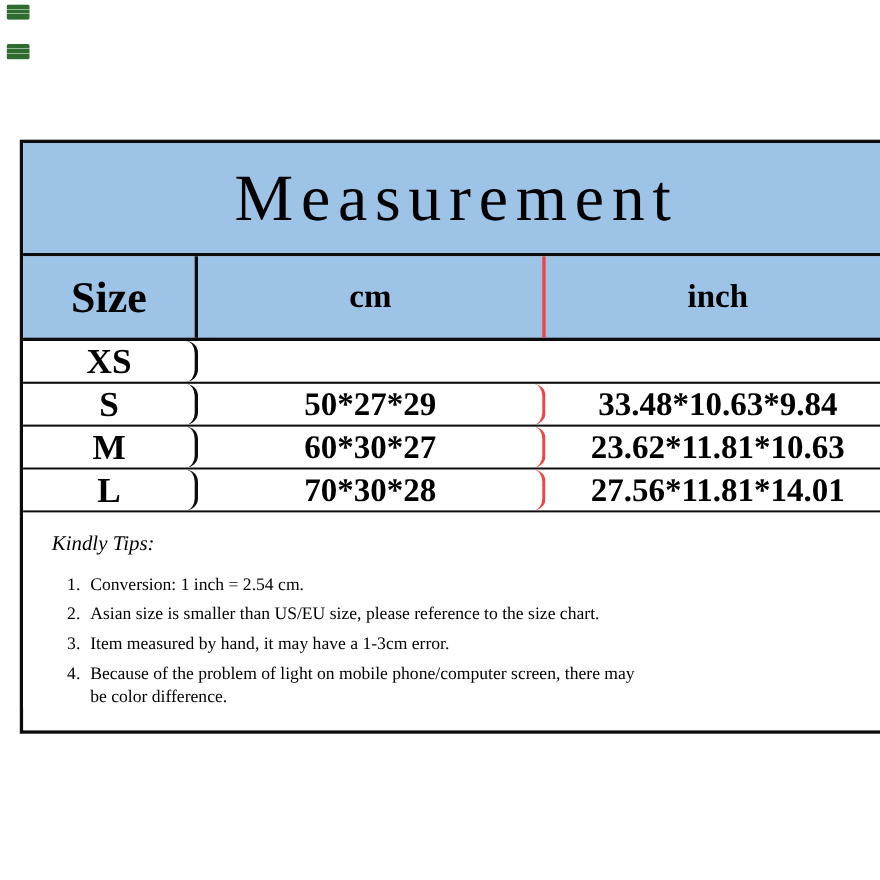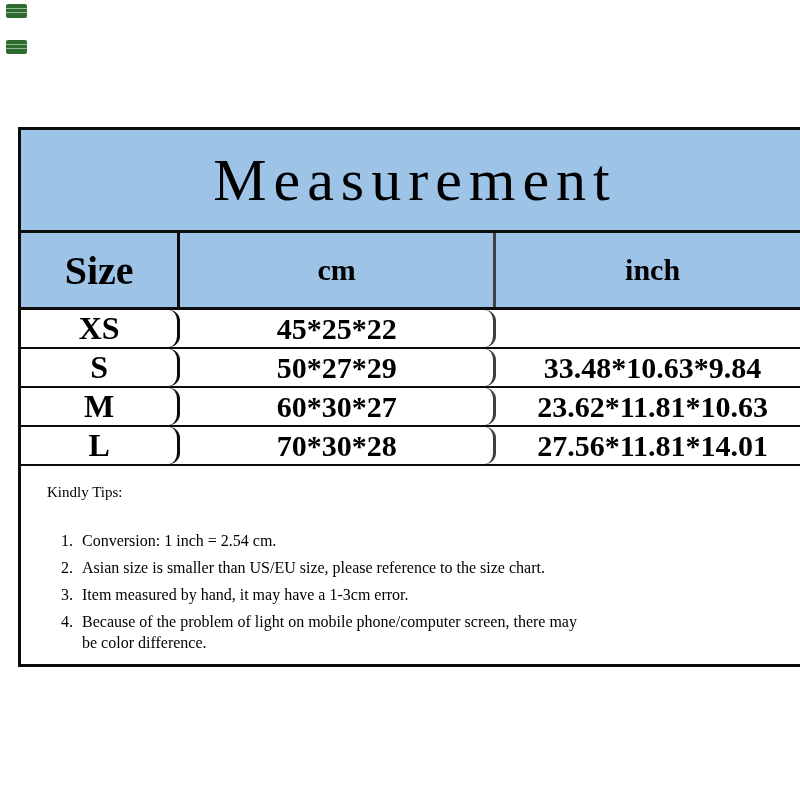--- a/index.html
+++ b/index.html
@@ -14,33 +14,33 @@
   .sheet{position:absolute;left:18px;top:127px;width:794px;height:540px;box-sizing:border-box;
          border:3px solid #0c0c0c;background:#fff;}
 
   .title-band{height:100px;background:#9dc3e6;border-bottom:3px solid #0c0c0c;
               display:flex;align-items:center;justify-content:center;}
   .title-band span{font-size:60px;letter-spacing:7px;font-weight:500;}
 
   .row{display:flex;box-sizing:border-box;}
   .cell{display:flex;align-items:center;justify-content:center;box-sizing:border-box;overflow:hidden;}
   .c1{width:20.2%;border-right:3px solid #0c0c0c;}
-  .c2{width:40.1%;border-right:3px solid #404040;}
+  .c2{width:40.1%;border-right:3px solid #ef4444;}
   .c3{flex:1;}
 
   .header-row{height:77px;background:#9dc3e6;border-bottom:3px solid #0c0c0c;}
   .hdr-size{font-size:40px;font-weight:bold;}
   .hdr{font-size:30px;font-weight:bold;}
 
   .data-row{height:39px;border-bottom:2px solid #0c0c0c;background:#fff;}
   .data-row .cell{font-weight:bold;font-size:30px;border-radius:11px;}
   .data-row .c1{font-size:32px;}
 
   .tips{padding:18px 30px 0 26px;background:#fff;}
-  .tips-heading{font-size:15px;margin:0 0 29px 0;}
+  .tips-heading{font-size:19px;margin:0 0 15px 0;font-style:italic;}
   .tips ol{margin:0;padding-left:30px;font-size:16px;line-height:21px;max-width:500px;}
   .tips li{margin-bottom:6px;padding-left:5px;}
 </style>
 </head>
 <body>
 
 <div class="page">
 
   <div class="wm wm1"></div>
   <div class="wm wm2"></div>
@@ -52,21 +52,20 @@
     </div>
 
     <div class="row header-row">
       <div class="cell c1 hdr-size">Size</div>
       <div class="cell c2 hdr">cm</div>
       <div class="cell c3 hdr">inch</div>
     </div>
 
     <div class="row data-row">
       <div class="cell c1">XS</div>
-      <div class="cell c2">45*25*22</div>
     </div>
 
     <div class="row data-row">
       <div class="cell c1">S</div>
       <div class="cell c2">50*27*29</div>
       <div class="cell c3">33.48*10.63*9.84</div>
     </div>
 
     <div class="row data-row">
       <div class="cell c1">M</div>

